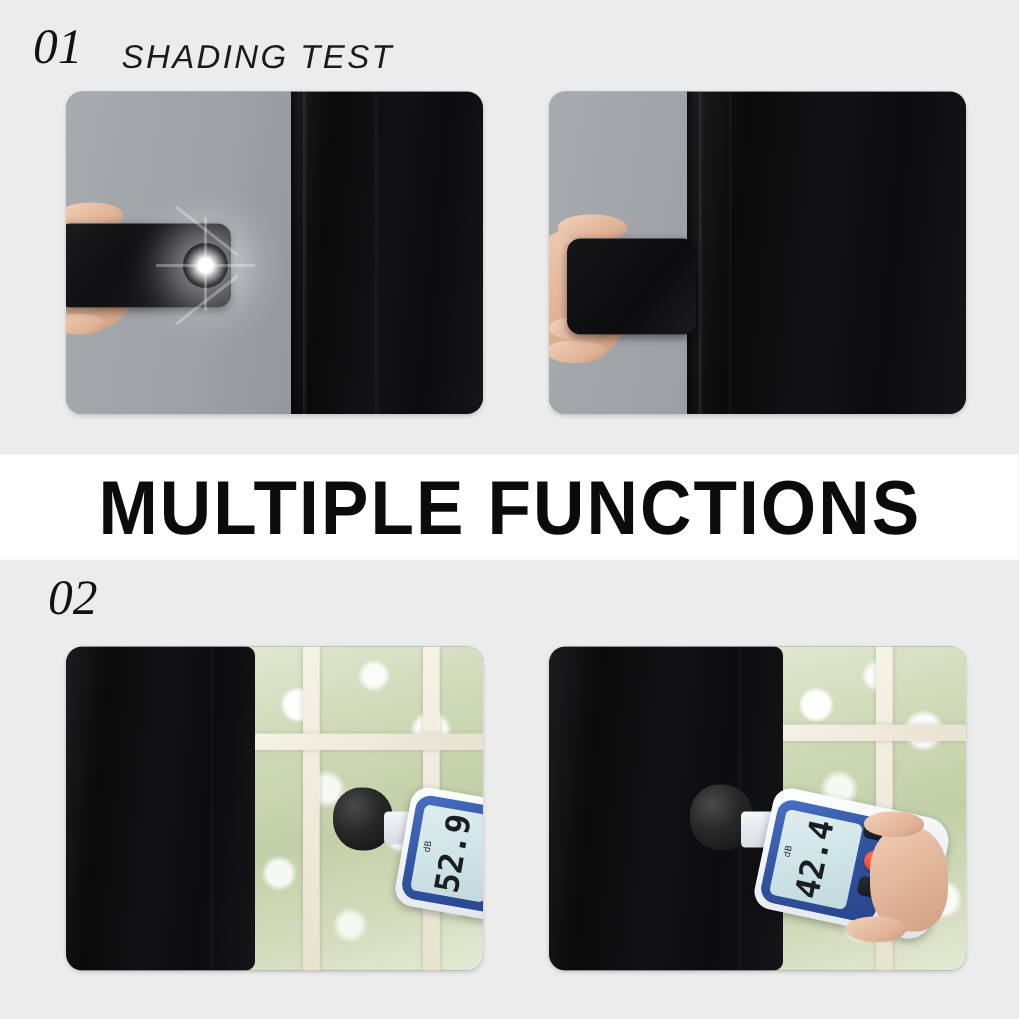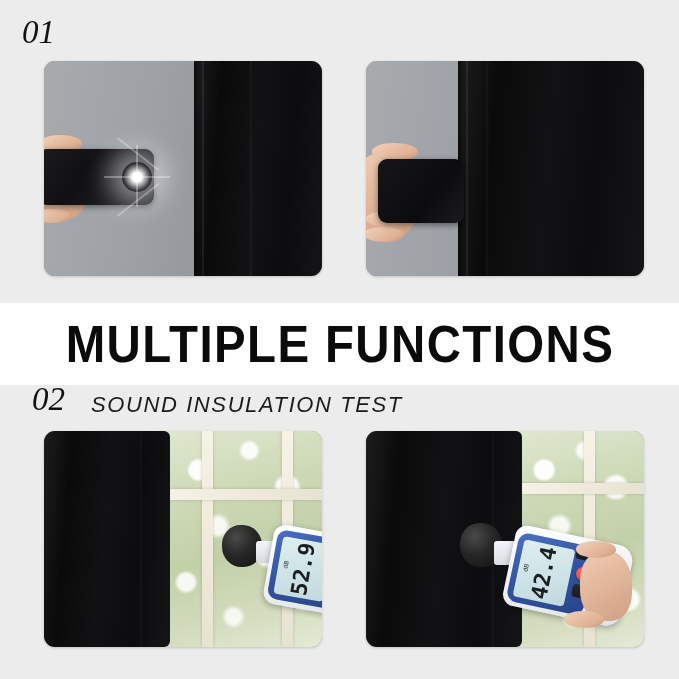--- a/index.html
+++ b/index.html
@@ -28,21 +28,21 @@
     font-size:22px;
     color:#1a1a1a;
     letter-spacing:1.6px;
     margin-left:26px;
   }
   #head-01 { left:22px; top:14px; }
   #head-02 { left:32px; top:381px; }
 
   
   .banner {
-    position:absolute; left:0; top:303px; width:679px; height:82px;
+    position:absolute; left:0; top:303px; width:679px; height:70px;
     background:#ffffff; display:flex; align-items:center; justify-content:center;
   }
   .banner-text {
     font-family:"Liberation Sans", sans-serif;
     font-weight:700;
     font-size:51px;
     color:#0b0b0b;
     letter-spacing:1.5px;
     transform:scaleX(0.93);
     white-space:nowrap;
@@ -190,20 +190,21 @@
     font-family:"Liberation Sans", sans-serif;
     color:#8d97a5;
     white-space:nowrap;
   }
 </style>
 </head>
 <body>
 
 <div class="sec-head" id="head-01">
   <span class="sec-num">01</span>
+  <span class="sec-title">SHADING TEST</span>
 </div>
 
 <div class="panel" id="panel-shading-on">
   <div class="ph">
     <div class="wall-gray"></div>
     <div class="curtain-black" style="left:150px; right:0;"></div>
     <div class="curtain-edge" style="left:150px;"></div>
     <div class="curtain-fold" style="left:158px;"></div>
     <div class="curtain-fold" style="left:206px; opacity:.5;"></div>
 
@@ -236,21 +237,20 @@
     <div class="phone" style="left:12px; top:98px; width:86px; height:64px; background:linear-gradient(128deg,#161619 0%,#0c0c0e 60%,#1b1b1e 100%);"></div>
   </div>
 </div>
 
 <div class="banner">
   <span class="banner-text">MULTIPLE FUNCTIONS</span>
 </div>
 
 <div class="sec-head" id="head-02">
   <span class="sec-num">02</span>
-  <span class="sec-title">SOUND INSULATION TEST</span>
 </div>
 
 <div class="panel" id="panel-sound-open">
   <div class="ph">
     <div class="window-scene" style="left:120px;">
       <div class="mullion-v" style="left:38px;"></div>
       <div class="mullion-v" style="left:118px;"></div>
       <div class="mullion-h" style="top:58px;"></div>
     </div>
     <div class="curtain-black" style="left:0; width:126px; border-radius:0 6px 6px 0;"></div>

